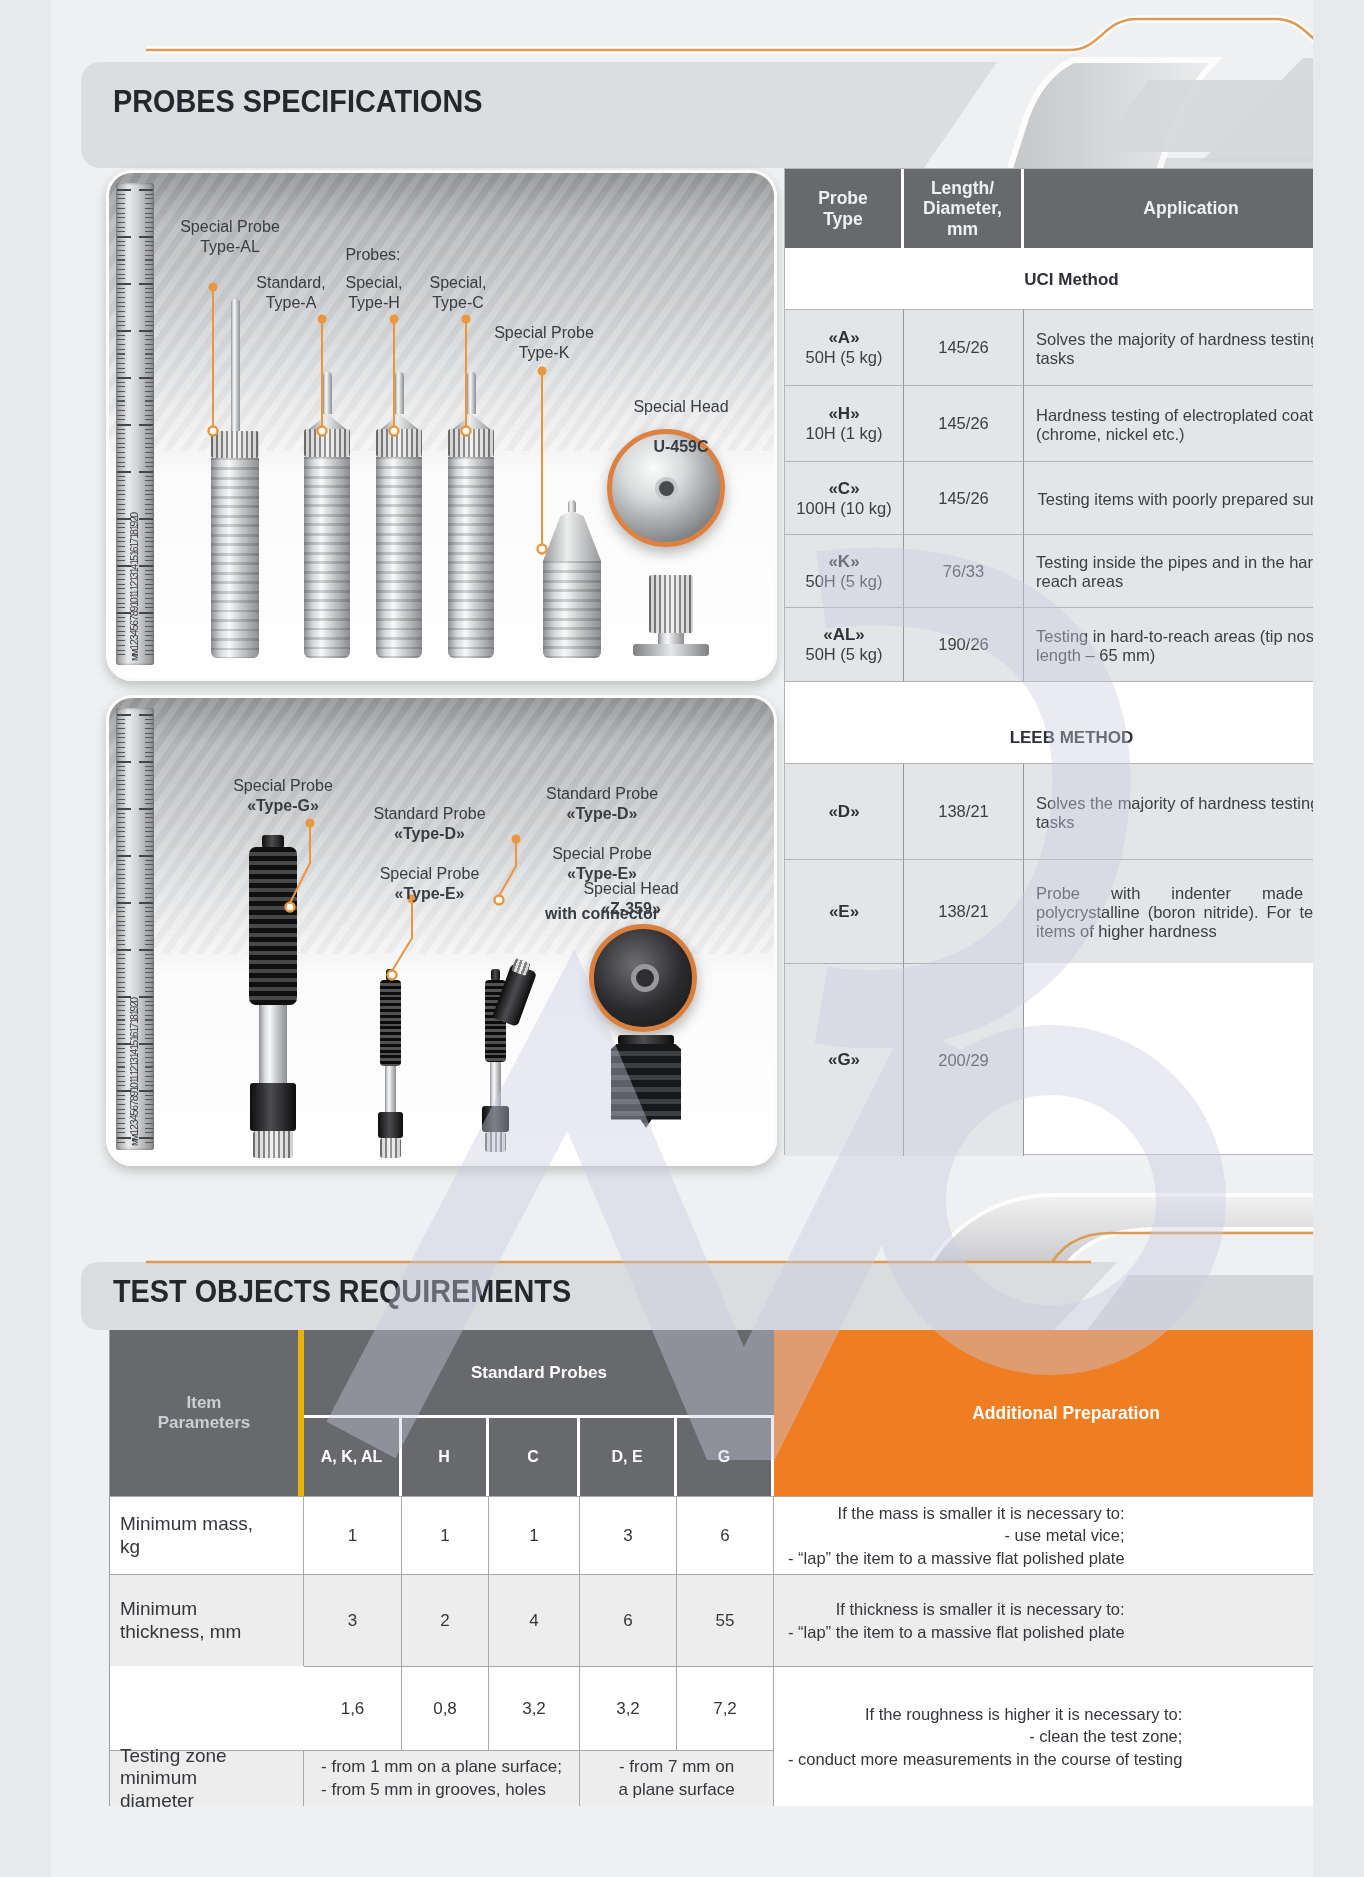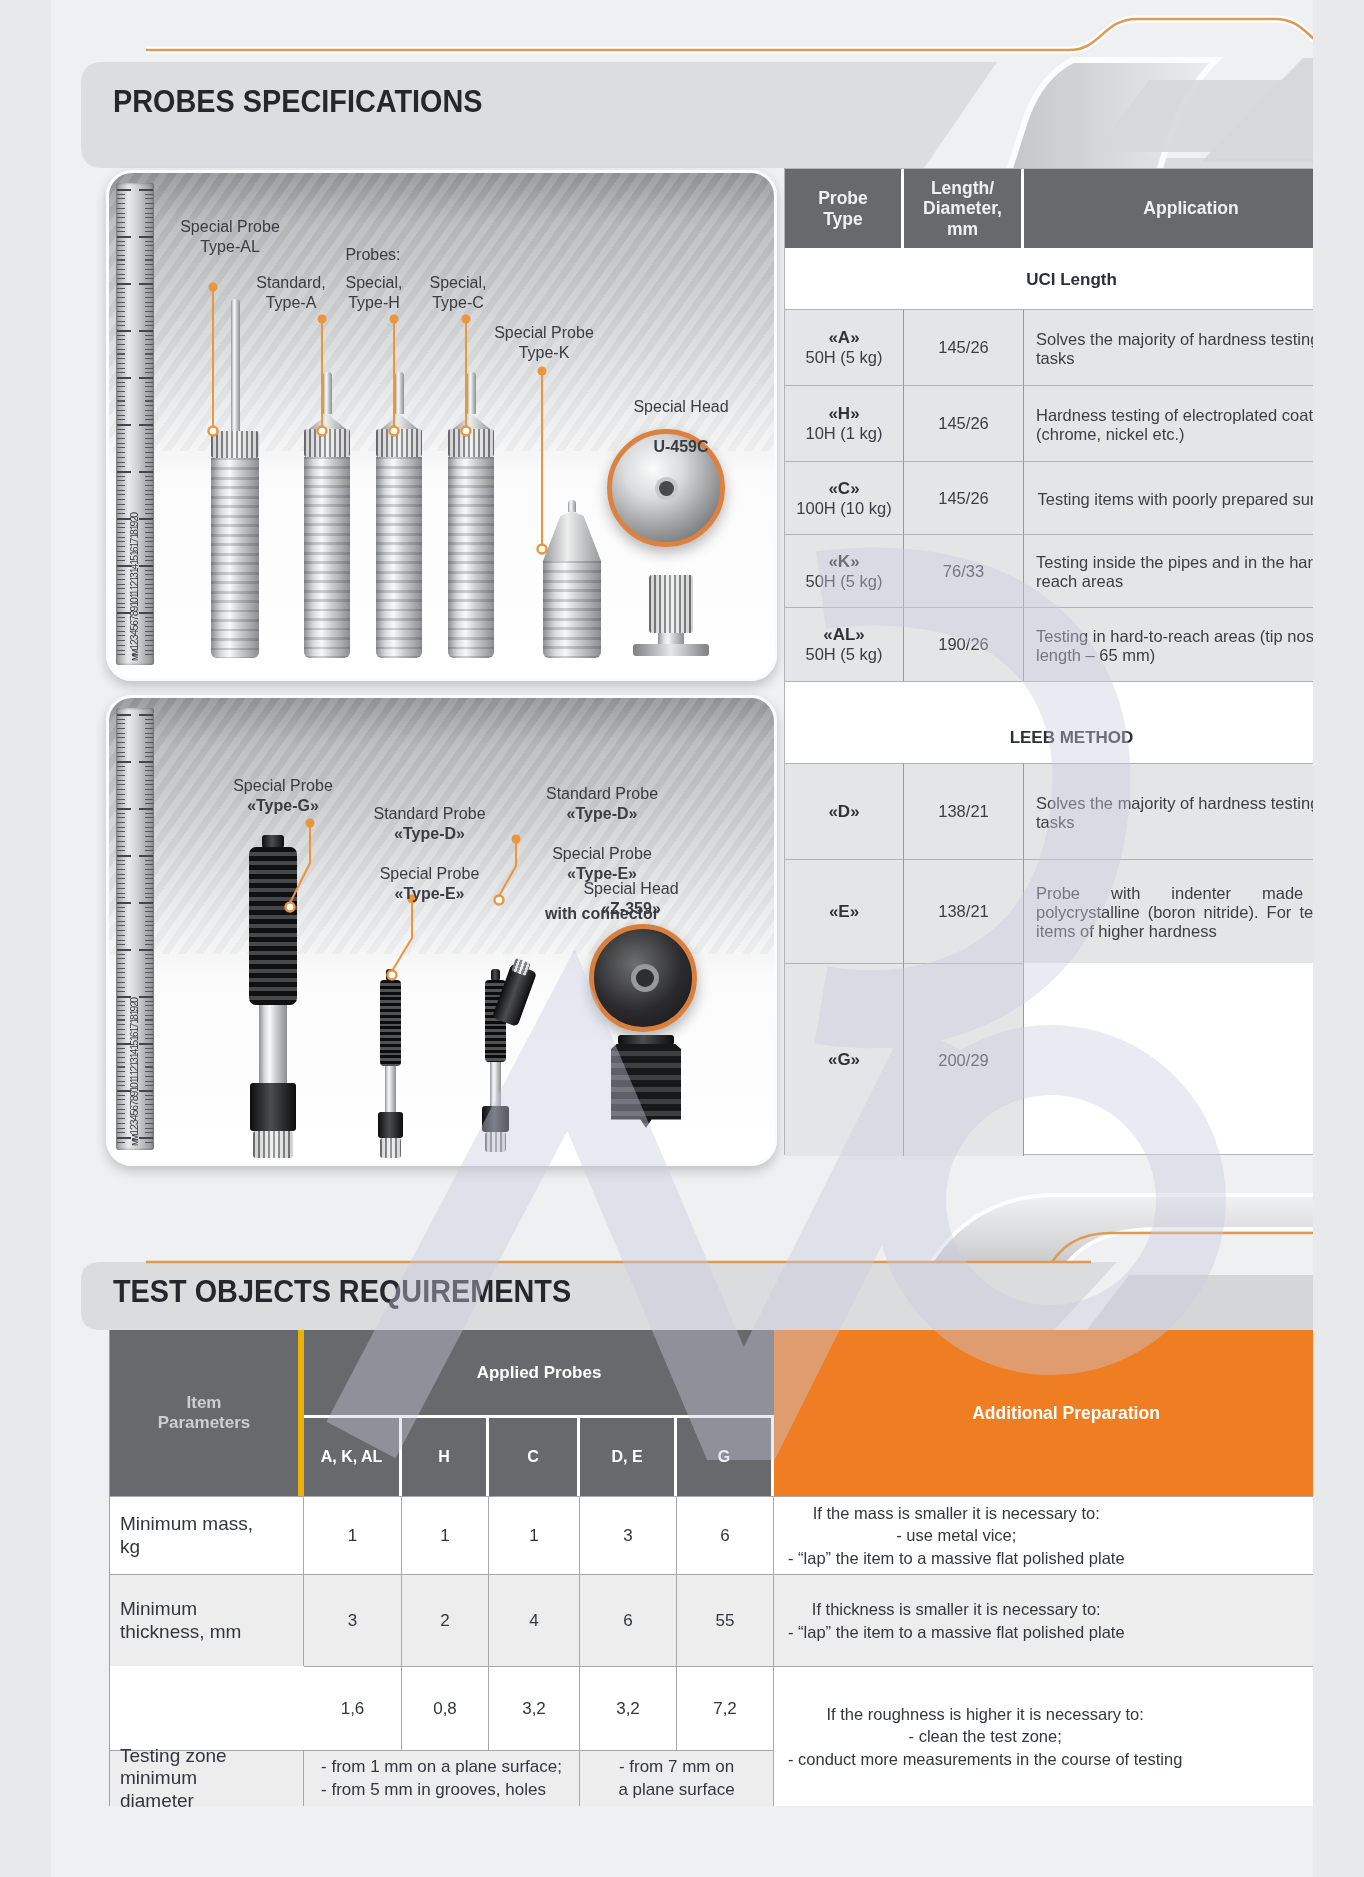--- a/index.html
+++ b/index.html
@@ -86,21 +86,21 @@
     text-align:center;white-space:pre-line;}
   .rh.itemh{color:#cdced4;font-size:17px;border-right:6px solid #eab308;}
   .rh.applied{font-size:17px;border-bottom:3px solid #fff;}
   .rh.sub{font-size:16px;border-right:3px solid #fff;}
   .rh.sub.last{border-right:3px solid #fff;}
   .rh.prep{background:#ef7d22;font-size:17.5px;}
   .rc{border-top:1px solid #a6a8ab;border-right:1px solid #a6a8ab;display:flex;align-items:center;
     justify-content:center;font-size:17px;color:#33363b;box-sizing:border-box;}
   .rc.lab{justify-content:flex-start;padding-left:10px;font-size:19px;line-height:1.18;white-space:pre-line;text-align:left;}
   .rc.preptxt{justify-content:flex-start;align-items:center;padding:8px 14px;font-size:16.5px;line-height:1.35;
-    white-space:pre-line;text-align:center;border-right:none;}
+    white-space:pre-line;text-align:right;border-right:none;}
   .rc.spantxt{font-size:17px;line-height:1.3;white-space:pre-line;text-align:left;}
   .rc.spantxt.ctr{text-align:center;}
   .gray{background:#ededee;}
   .white{background:#fff;}
   
   .wmark{position:absolute;left:130px;top:500px;z-index:6;opacity:.40;pointer-events:none;}
   .decor{position:absolute;left:0;z-index:0;}
   .decor2{position:absolute;left:0;z-index:1;}
 </style>
 </head>
@@ -273,21 +273,21 @@
   </div>
 
   <div class="spec">
     <div class="sh">Probe
 Type</div>
     <div class="sh">Length/
 Diameter,
 mm</div>
     <div class="sh">Application</div>
 
-    <div class="sband">UCI Length</div>
+    <div class="sband">UCI Method</div>
 
     <div class="sc c1">
         <span class="tp">«A»</span>
         <span>50H (5 kg)</span>
       </div>
     <div class="sc c2">145/26</div>
     <div class="sc app">
         <span class="txt">Solves the majority of hardness testing tasks</span>
       </div>
 
@@ -365,21 +365,21 @@
     <path d="M50,77 Q30,77 30,95 L30,127 Q30,145 50,145 L1003,145 L1066,77 Z" fill="#dbdcde"></path>
     <path d="M1078,90 L1364,90 L1364,145 L1036,145 Z" fill="#d5d6d8"></path>
     <path d="M95,77 H1040" stroke="#dd9a55" stroke-width="2.6" fill="none"></path>
   </svg>
 
   <div class="sect-title" style="left:62px;top:1274px">TEST OBJECTS REQUIREMENTS</div>
 
   <div class="req">
     <div class="rh itemh" style="grid-row:1/3;grid-column:1;">Item
 Parameters</div>
-    <div class="rh applied" style="grid-row:1;grid-column:2/7;">Applied Probes</div>
+    <div class="rh applied" style="grid-row:1;grid-column:2/7;">Standard Probes</div>
     <div class="rh prep" style="grid-row:1/3;grid-column:7;">Additional Preparation</div>
     <div class="rh sub" style="grid-row:2;grid-column:2;">A, K, AL</div>
     <div class="rh sub" style="grid-row:2;grid-column:3;">H</div>
     <div class="rh sub" style="grid-row:2;grid-column:4;">C</div>
     <div class="rh sub" style="grid-row:2;grid-column:5;">D, E</div>
     <div class="rh sub last" style="grid-row:2;grid-column:6;">G</div>
 
     <div class="rc lab white" style="grid-row:3;grid-column:1;">Minimum mass,
 kg</div>
     <div class="rc white" style="grid-row:3;grid-column:2;">1</div>

